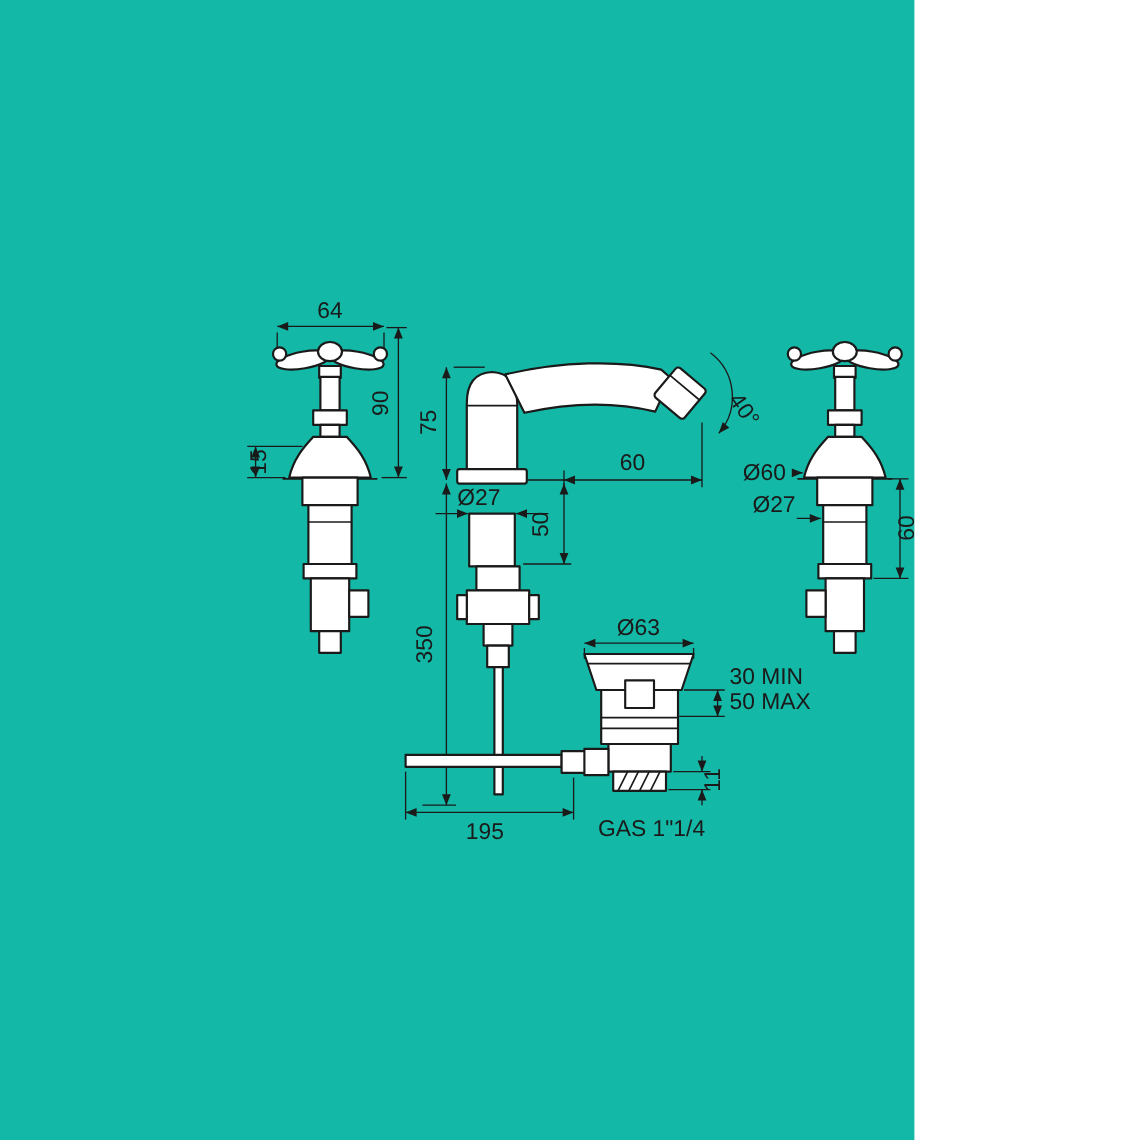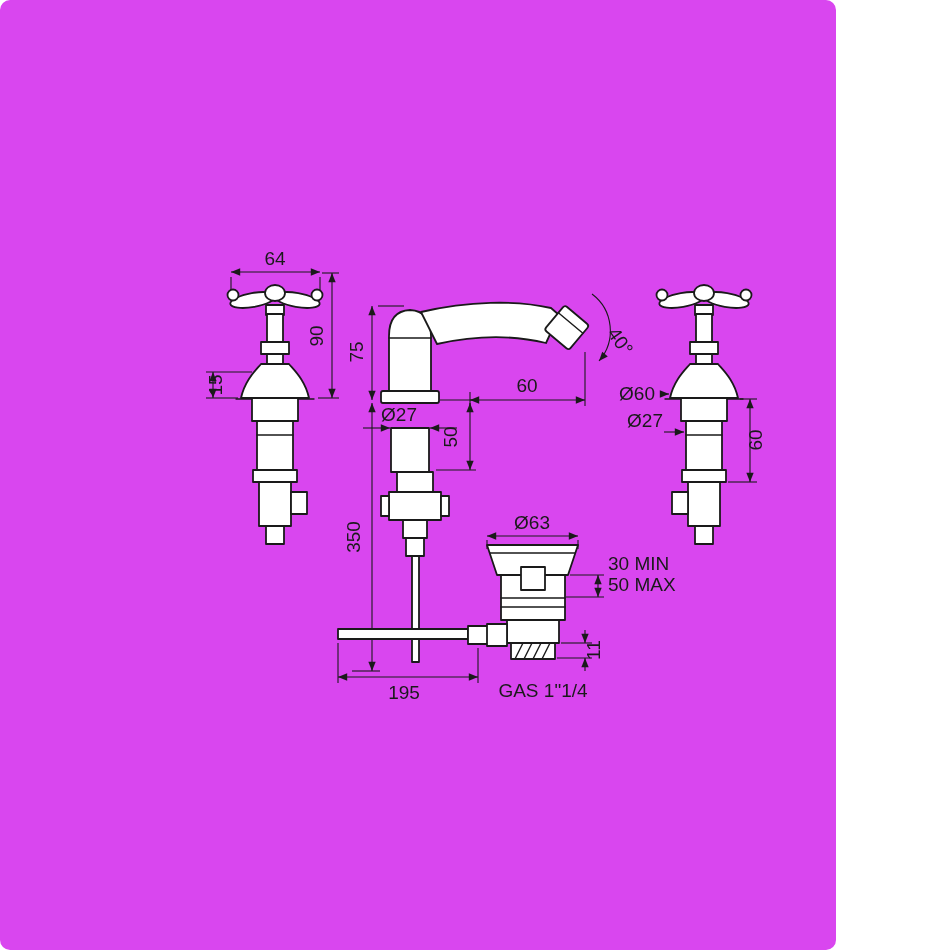--- a/index.html
+++ b/index.html
@@ -1,18 +1,18 @@
 <!DOCTYPE html>
 <html><head>
 <meta charset="utf-8">
 <style>
   html,body{margin:0;padding:0;background:#ffffff;}
   .sheet{
-    width:836px;height:950px;position:relative;background:#d946ef;
-    font-family:"Liberation Sans",sans-serif;overflow:hidden;border-radius:10px;
+    width:762px;height:950px;position:relative;background:#14b8a6;
+    font-family:"Liberation Sans",sans-serif;overflow:hidden;
   }
   svg{display:block;}
   svg text{
     font-family:"Liberation Sans",sans-serif;
     font-size:19px;
     fill:#1a1a1a;
   }
   .part{fill:#ffffff;stroke:#1a1a1a;stroke-width:1.8;stroke-linejoin:round;stroke-linecap:round;}
   .detail{fill:none;stroke:#1a1a1a;stroke-width:1.4;stroke-linecap:round;}
   .dim{fill:none;stroke:#1a1a1a;stroke-width:1.1;stroke-linecap:butt;}

